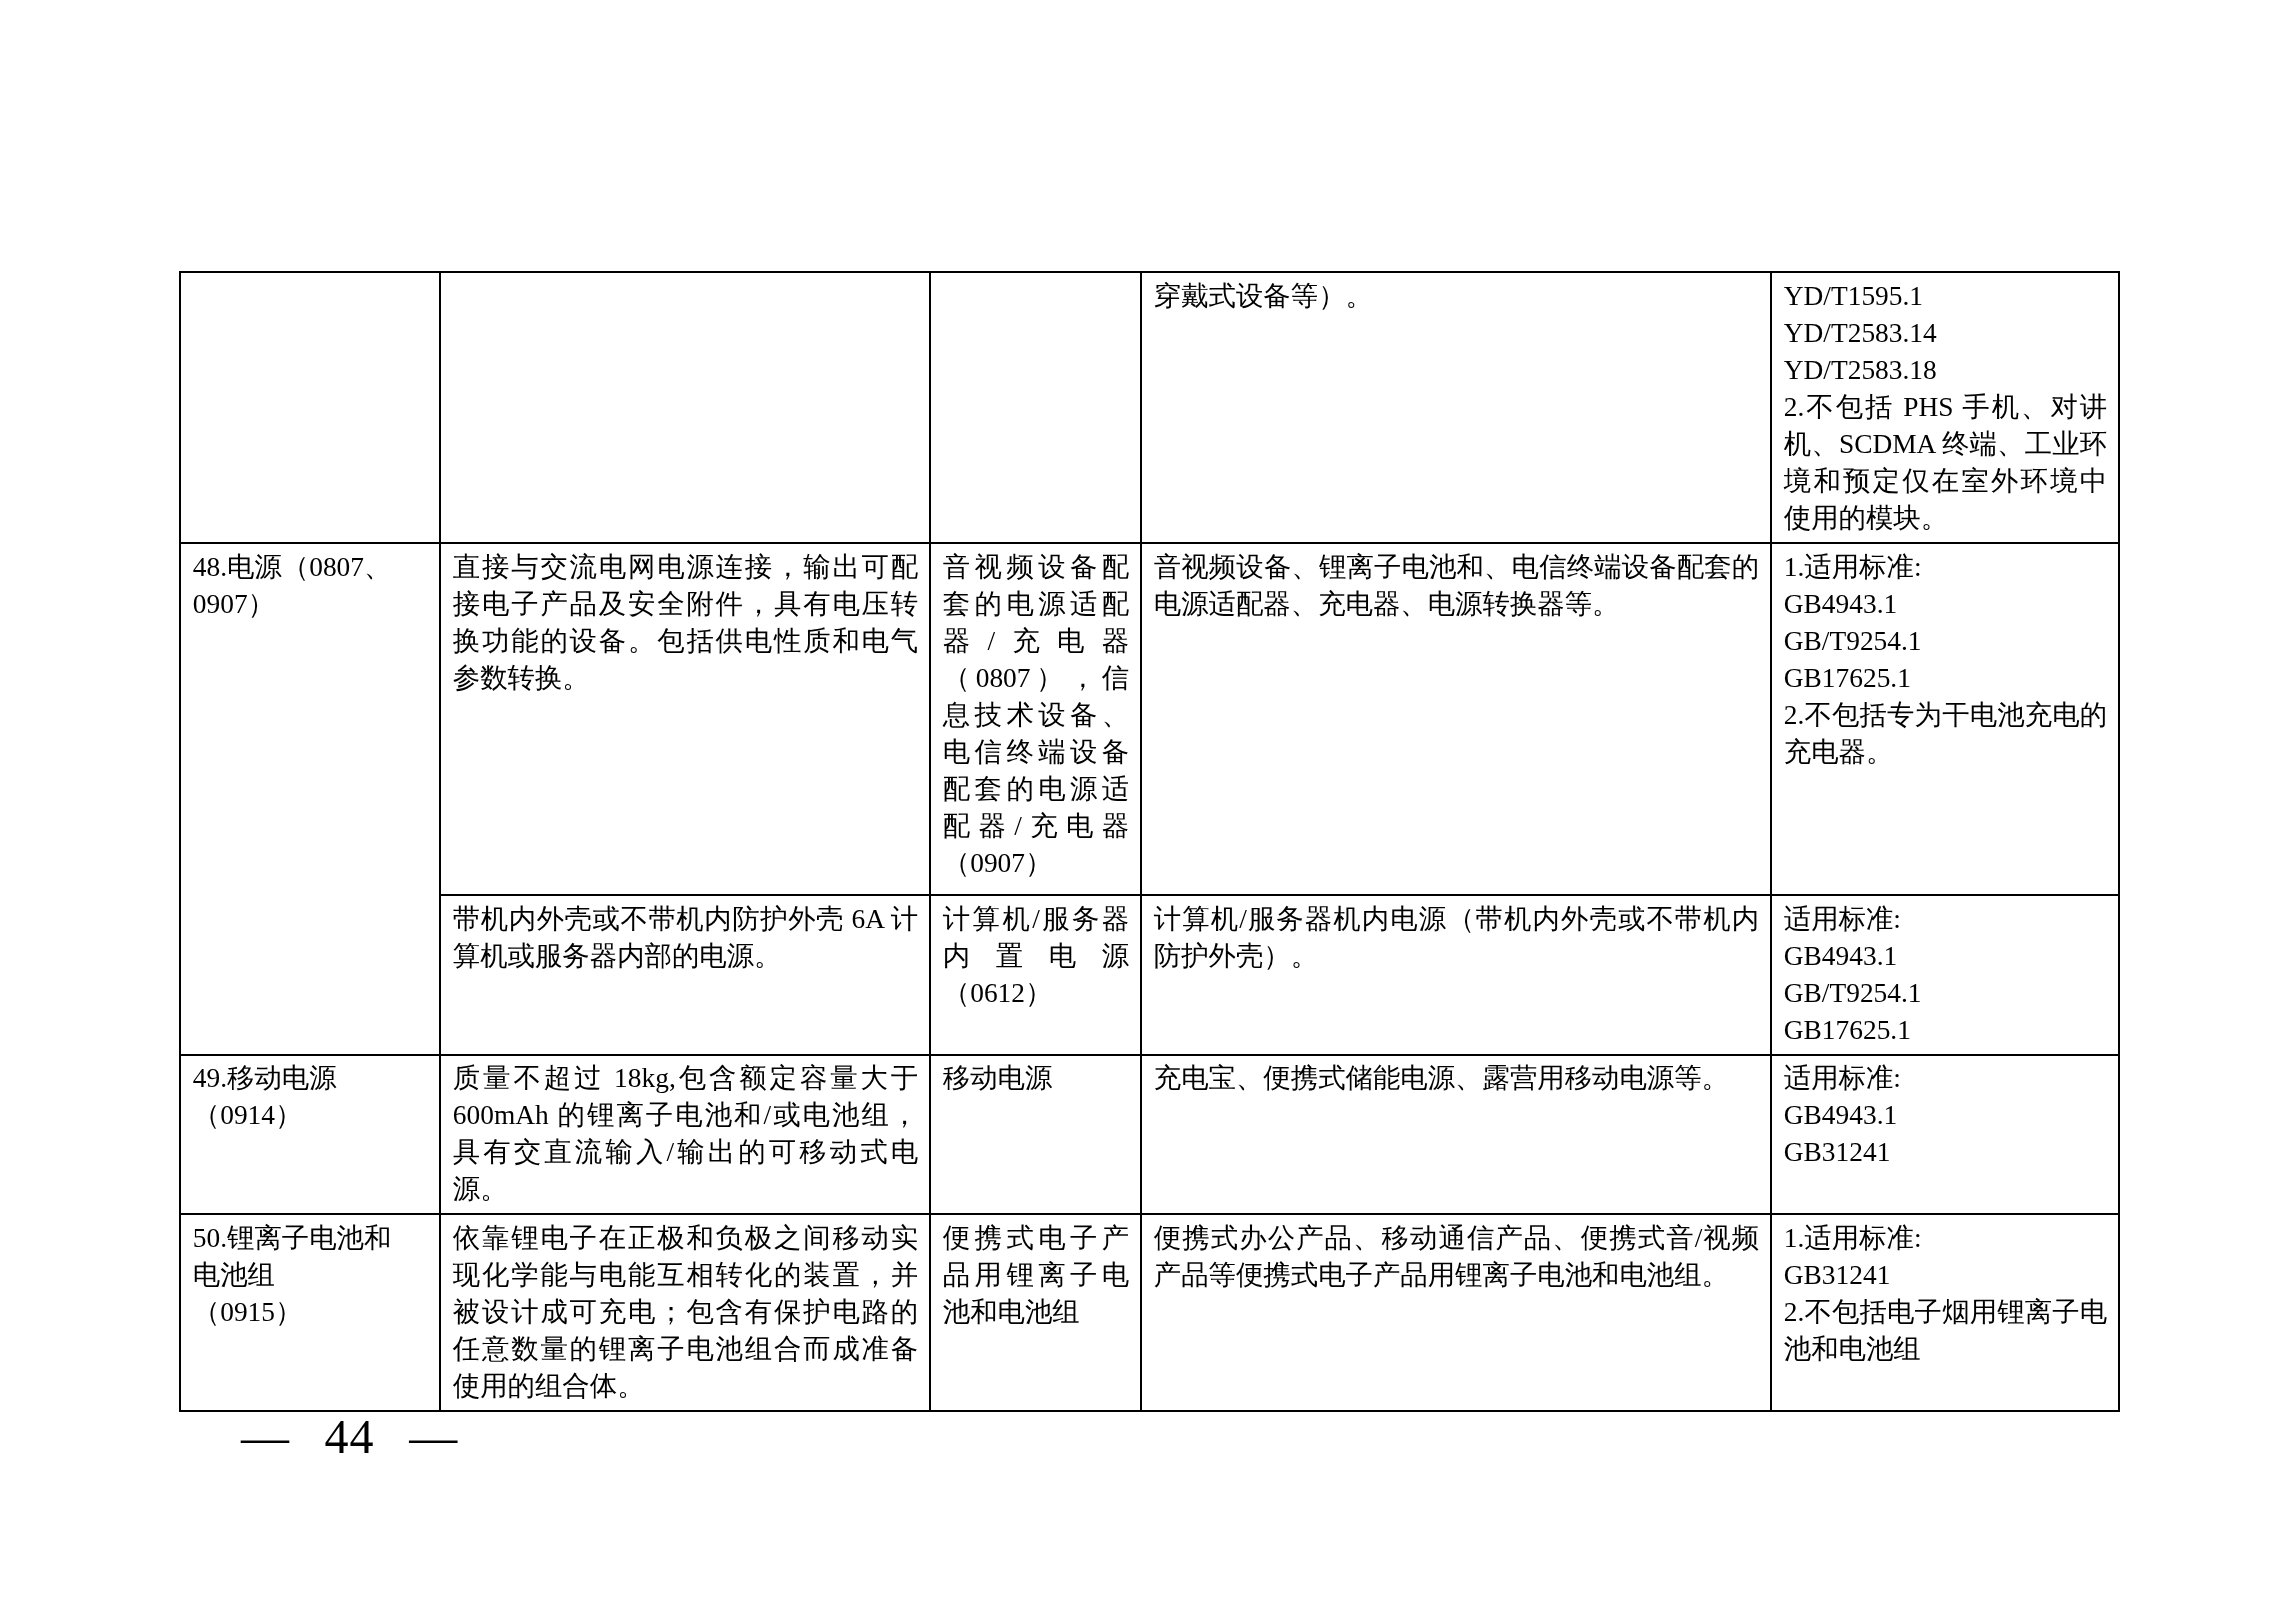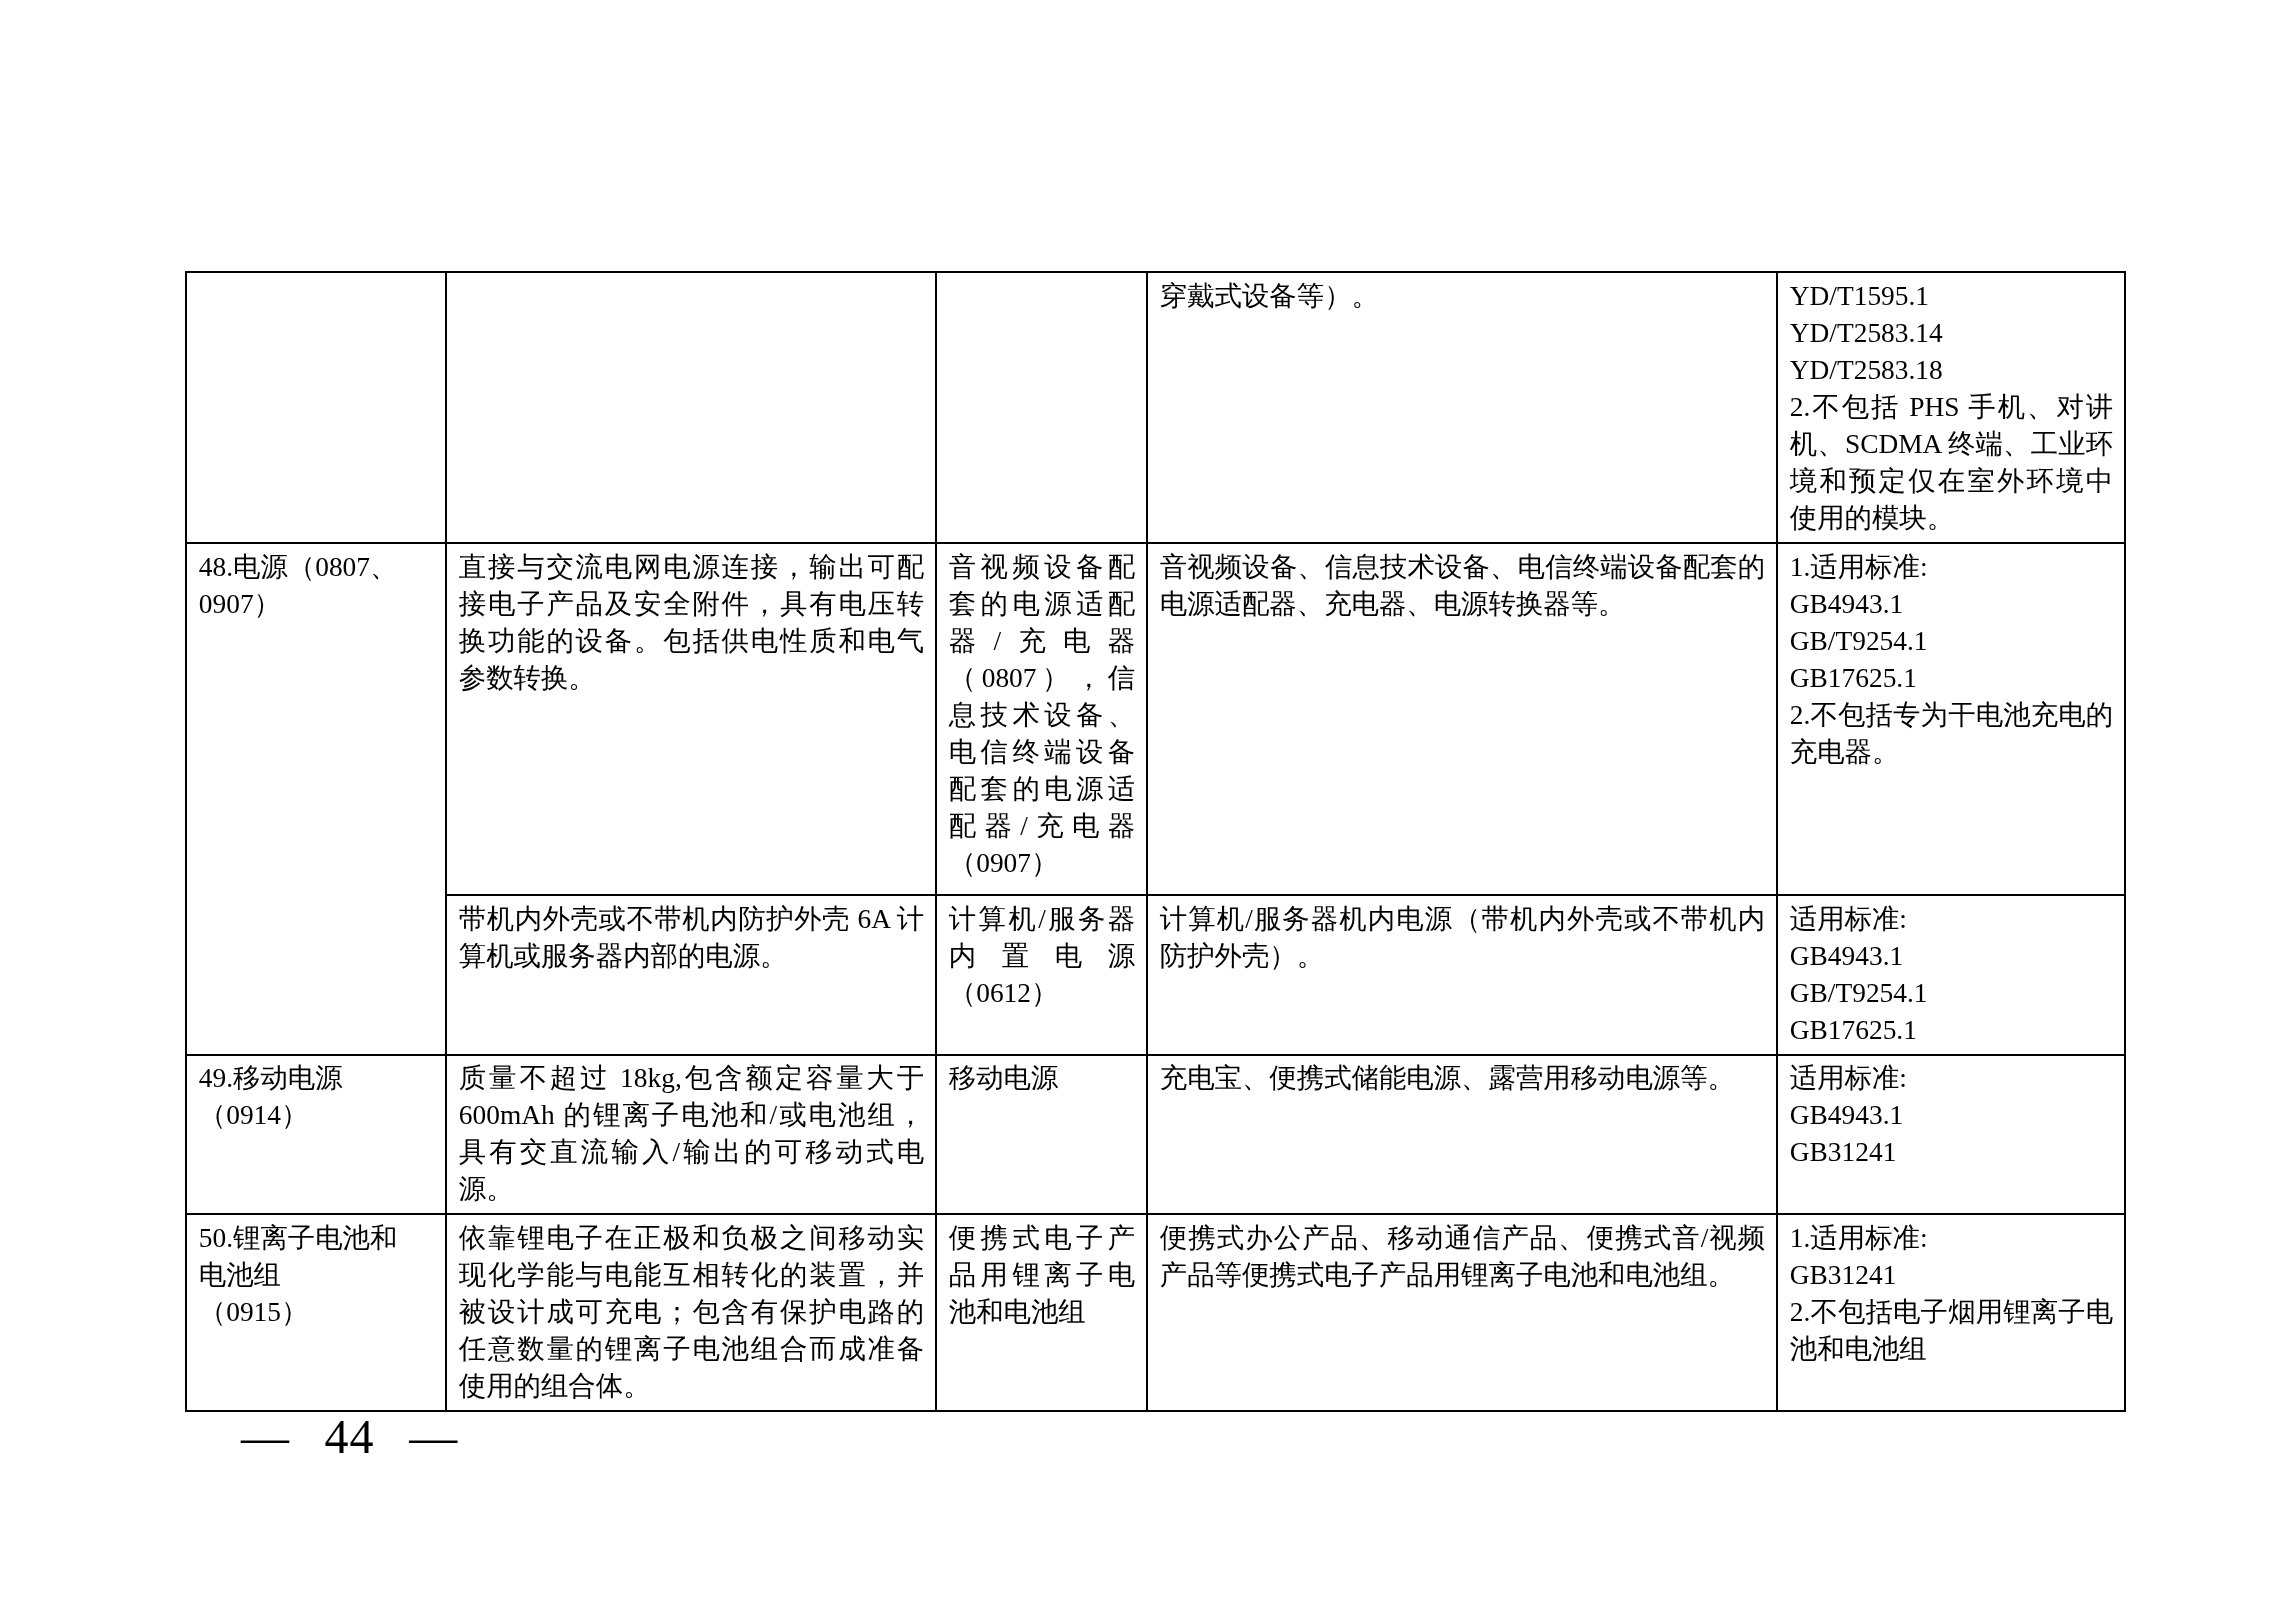--- a/index.html
+++ b/index.html
@@ -11,21 +11,21 @@
     position: relative;
     width: 2293px;
     height: 1621px;
     background: #ffffff;
     color: #000000;
     font-family: "Liberation Serif", "DejaVu Serif", serif;
     overflow: hidden;
   }
   table.cert-table {
     position: absolute;
-    left: 185px;
+    left: 179px;
     top: 271px;
     width: 1939px;
     border-collapse: collapse;
     table-layout: fixed;
   }
   table.cert-table td {
     border: 2px solid #000000;
     vertical-align: top;
     padding: 4.9px 10.8px 4.9px 11.8px;
     font-size: 27.4px;
@@ -75,21 +75,21 @@
         <td class="col-standards">YD/T1595.1
 YD/T2583.14
 YD/T2583.18
 2.不包括 PHS 手机、对讲机、SCDMA 终端、工业环境和预定仅在室外环境中使用的模块。</td>
       </tr>
       <tr style="height:352px">
         <td class="col-category" rowspan="2">48.电源（0807、
 0907）</td>
         <td class="col-description">直接与交流电网电源连接，输出可配接电子产品及安全附件，具有电压转换功能的设备。包括供电性质和电气参数转换。</td>
         <td class="col-product">音视频设备配套的电源适配器/充电器（0807），信息技术设备、电信终端设备配套的电源适配器/充电器（0907）</td>
-        <td class="col-examples">音视频设备、信息技术设备、电信终端设备配套的电源适配器、充电器、电源转换器等。</td>
+        <td class="col-examples">音视频设备、锂离子电池和、电信终端设备配套的电源适配器、充电器、电源转换器等。</td>
         <td class="col-standards">1.适用标准:
 GB4943.1
 GB/T9254.1
 GB17625.1
 2.不包括专为干电池充电的充电器。</td>
       </tr>
       <tr style="height:158px">
         <td class="col-description">带机内外壳或不带机内防护外壳 6A 计算机或服务器内部的电源。</td>
         <td class="col-product">计算机/服务器内置电源（0612）</td>
         <td class="col-examples">计算机/服务器机内电源（带机内外壳或不带机内防护外壳）。</td>

